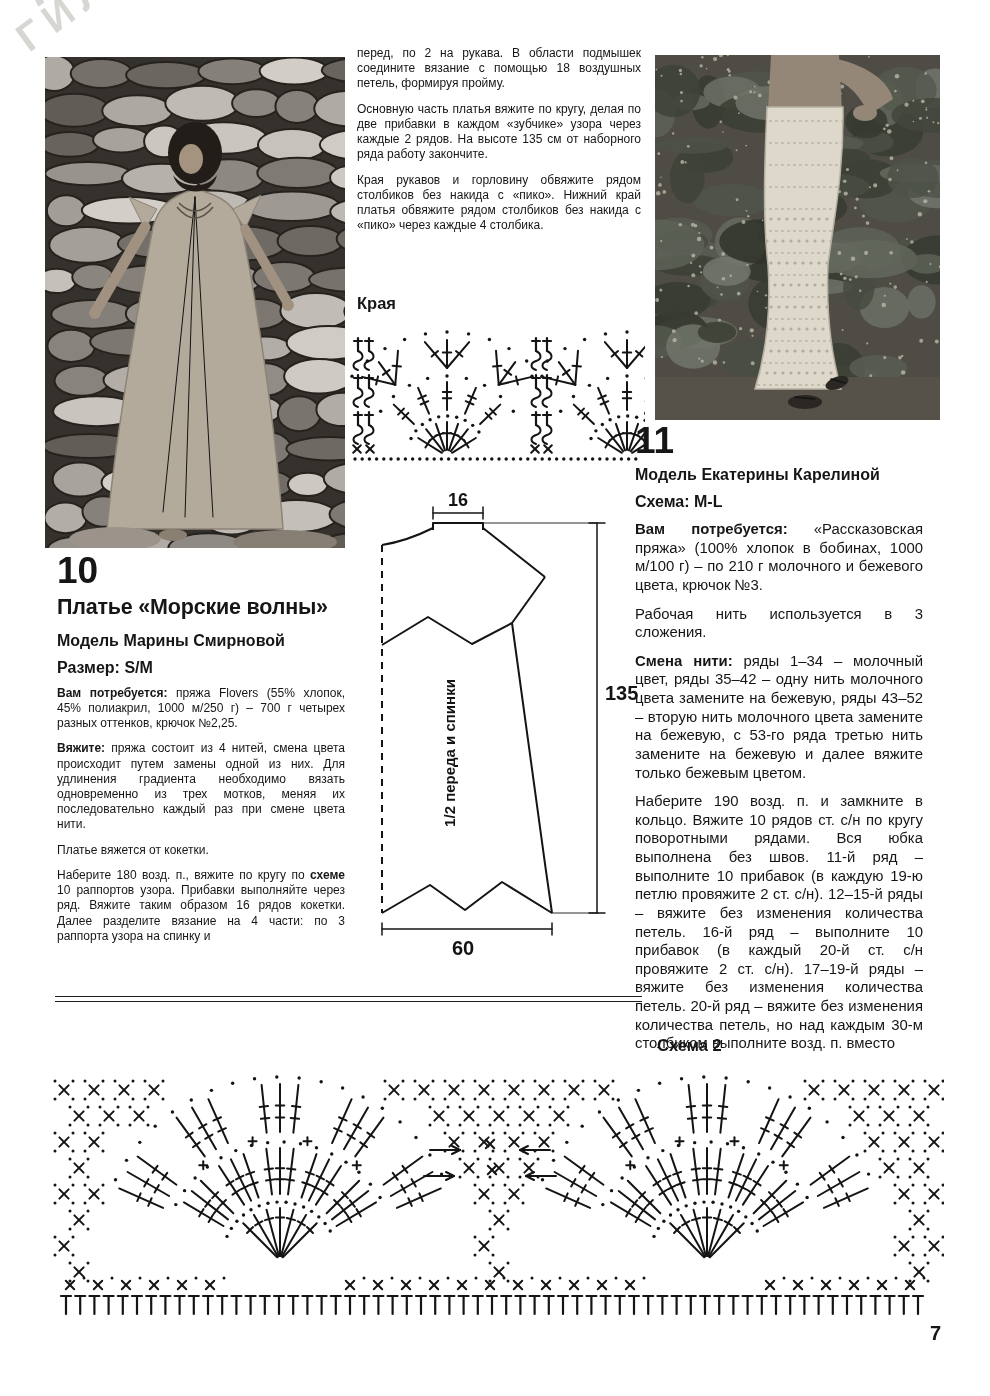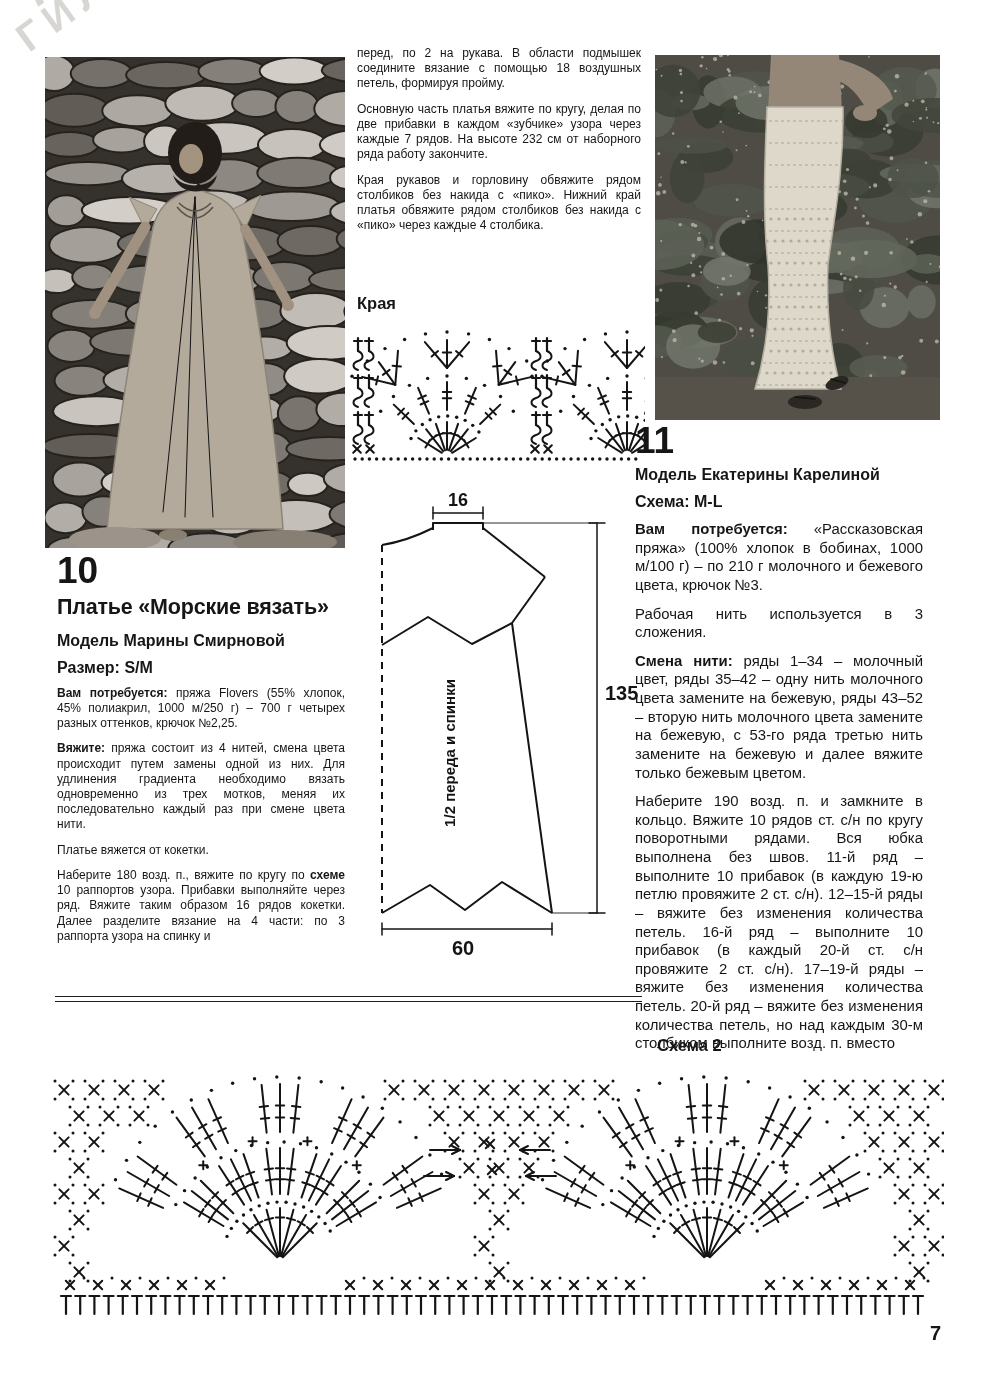--- a/index.html
+++ b/index.html
@@ -131,32 +131,32 @@
       <path d="M128,118 C138,132 162,132 172,118 C168,140 134,140 128,118 Z" fill="#221d19"></path>
       <path d="M134,146 Q150,162 166,146" fill="none" stroke="#5a5248" stroke-width="1.6"></path>
       <path d="M132,150 Q150,172 168,150" fill="none" stroke="#5a5248" stroke-width="1.6"></path>
       <ellipse cx="128" cy="478" rx="14" ry="6" fill="#8a8072"></ellipse>
       <ellipse cx="70" cy="482" rx="46" ry="12" fill="#9c948a"></ellipse>
       <ellipse cx="240" cy="485" rx="52" ry="12" fill="#877f74"></ellipse>
     </svg>
 
   <div class="abs" style="left:57px;top:552px;width:288px;">
     <div class="num">10</div>
-    <div class="title">Платье «Морские вязать»</div>
+    <div class="title">Платье «Морские волны»</div>
     <div class="sub">Модель Марины Смирновой</div>
     <div class="sub">Размер: S/M</div>
     <p class="body"><b>Вам потребуется: </b><span>пряжа Flovers (55% хлопок, 45% полиакрил, 1000 м/250 г) – 700 г четырех разных оттенков, крючок №2,25.</span></p>
     <p class="body"><b>Вяжите: </b><span>пряжа состоит из 4 нитей, смена цвета происходит путем замены одной из них. Для удлинения градиента необходимо вязать одновременно из трех мотков, меняя их последовательно каждый раз при смене цвета нити.</span></p>
     <p class="body"><span>Платье вяжется от кокетки.</span></p>
     <p class="body"><span>Наберите 180 возд. п., вяжите по кругу по </span><b>схеме</b><span> 10 раппортов узора. Прибавки выполняйте через ряд. Вяжите таким образом 16 рядов кокетки. Далее разделите вязание на 4 части: по 3 раппорта узора на спинку и</span></p>
   </div>
 
   <div class="abs" style="left:357px;top:46px;width:284px;">
     <p class="body"><span>перед, по 2 на рукава. В области подмышек соедините вязание с помощью 18 воздушных петель, формируя пройму.</span></p>
-    <p class="body"><span>Основную часть платья вяжите по кругу, делая по две прибавки в каждом «зубчике» узора через каждые 7 рядов. На высоте 232 см от наборного ряда работу закончите.</span></p>
+    <p class="body"><span>Основную часть платья вяжите по кругу, делая по две прибавки в каждом «зубчике» узора через каждые 2 рядов. На высоте 135 см от наборного ряда работу закончите.</span></p>
     <p class="body"><span>Края рукавов и горловину обвяжите рядом столбиков без накида с «пико». Нижний край платья обвяжите рядом столбиков без накида с «пико» через каждые 4 столбика.</span></p>
   </div>
 
   <div class="abs schlabel" style="left:357px;top:294px;">Края</div>
 
   <svg id="schema1" class="abs" style="left:350px;top:314px;" width="295" height="150" viewBox="0 0 295 150">
       <circle cx="5" cy="145" r="1.7" fill="#141414"></circle>
       <circle cx="12.2" cy="145" r="1.7" fill="#141414"></circle>
       <circle cx="19.4" cy="145" r="1.7" fill="#141414"></circle>
       <circle cx="26.599999999999998" cy="145" r="1.7" fill="#141414"></circle>

